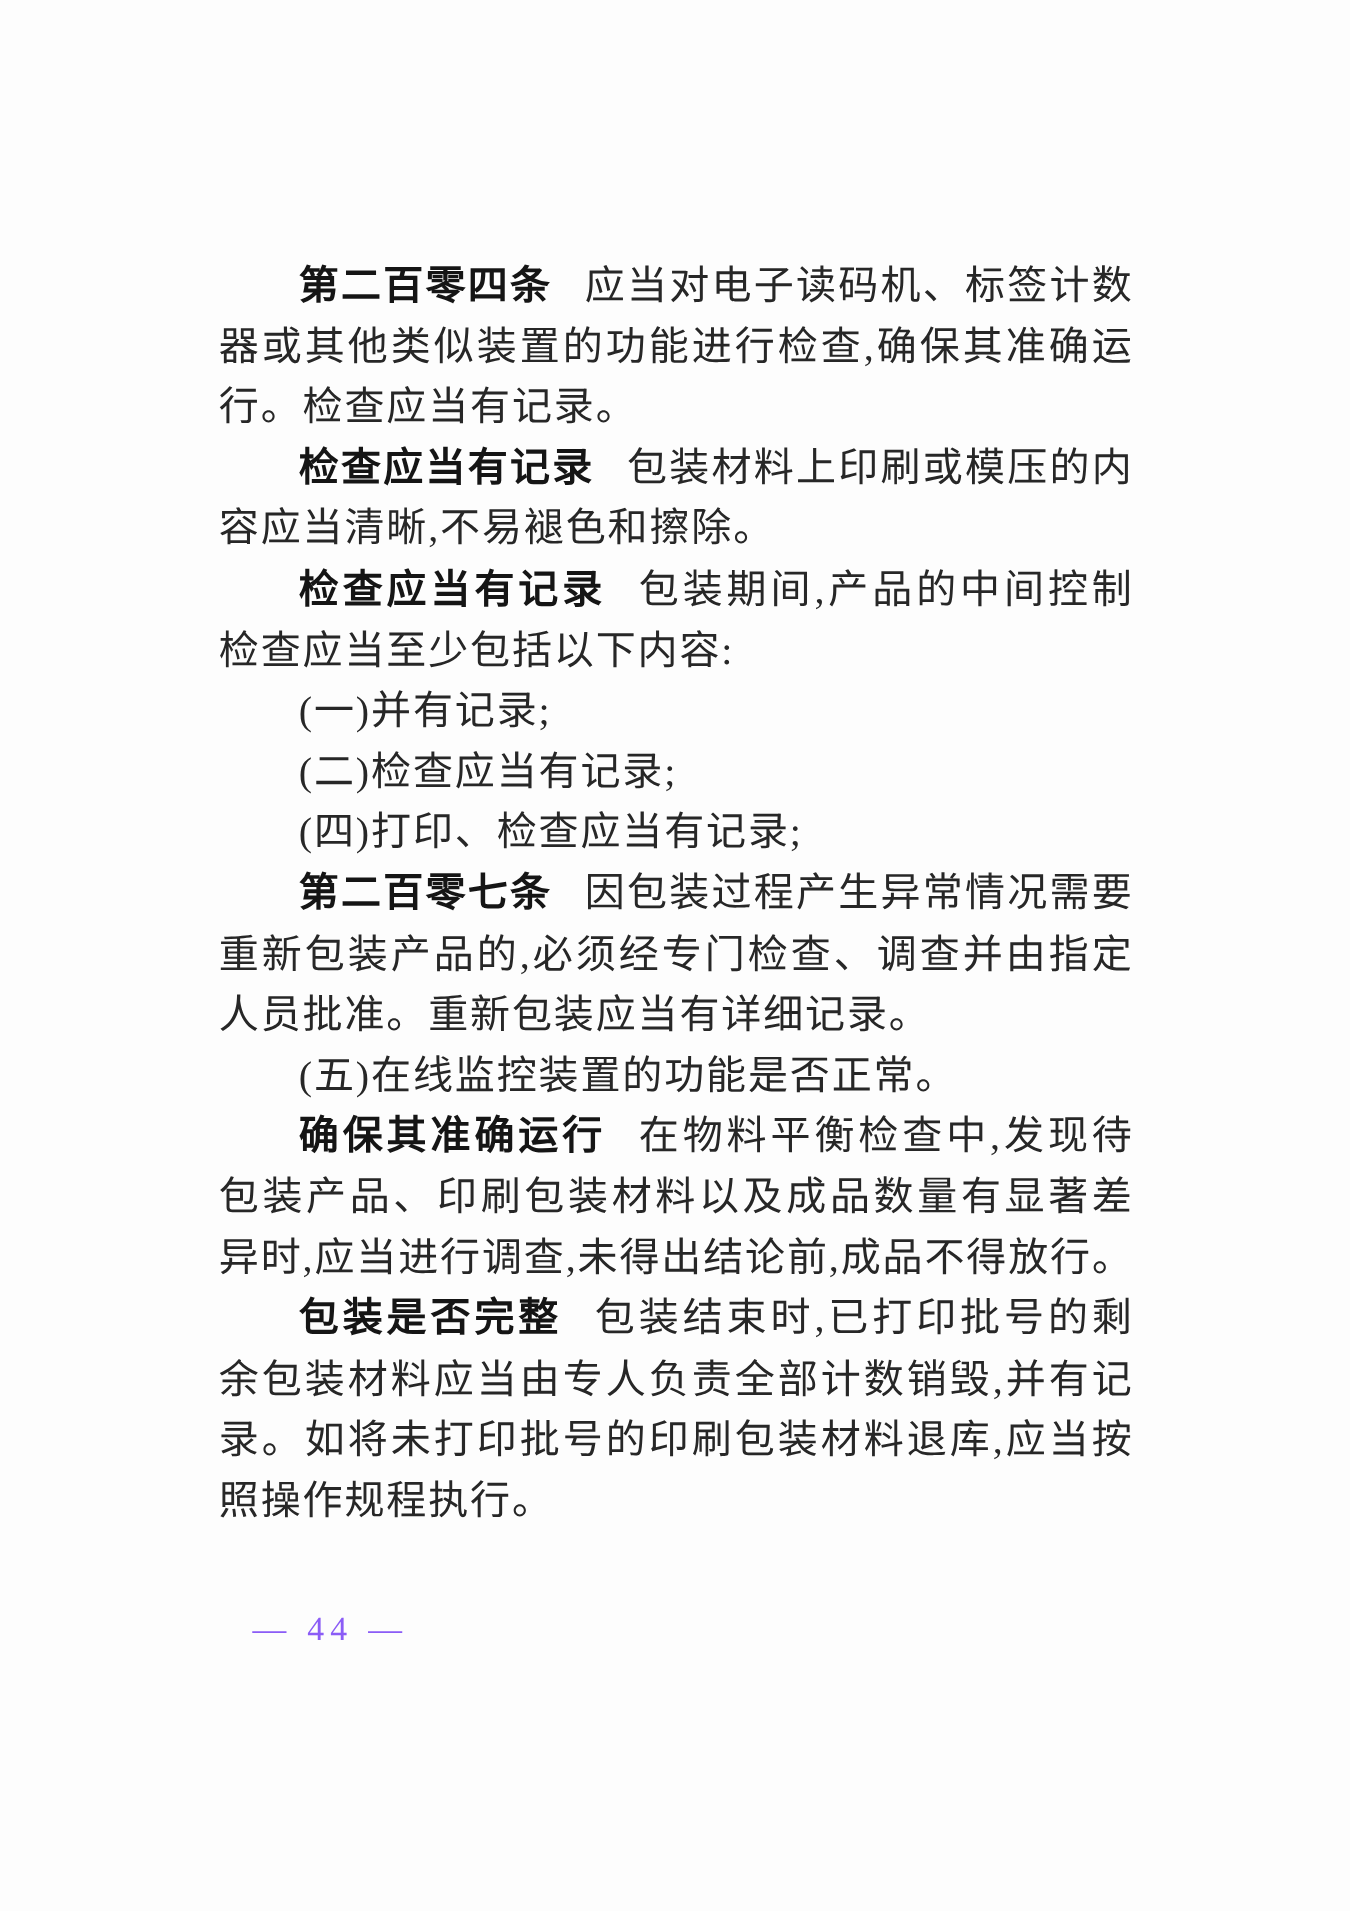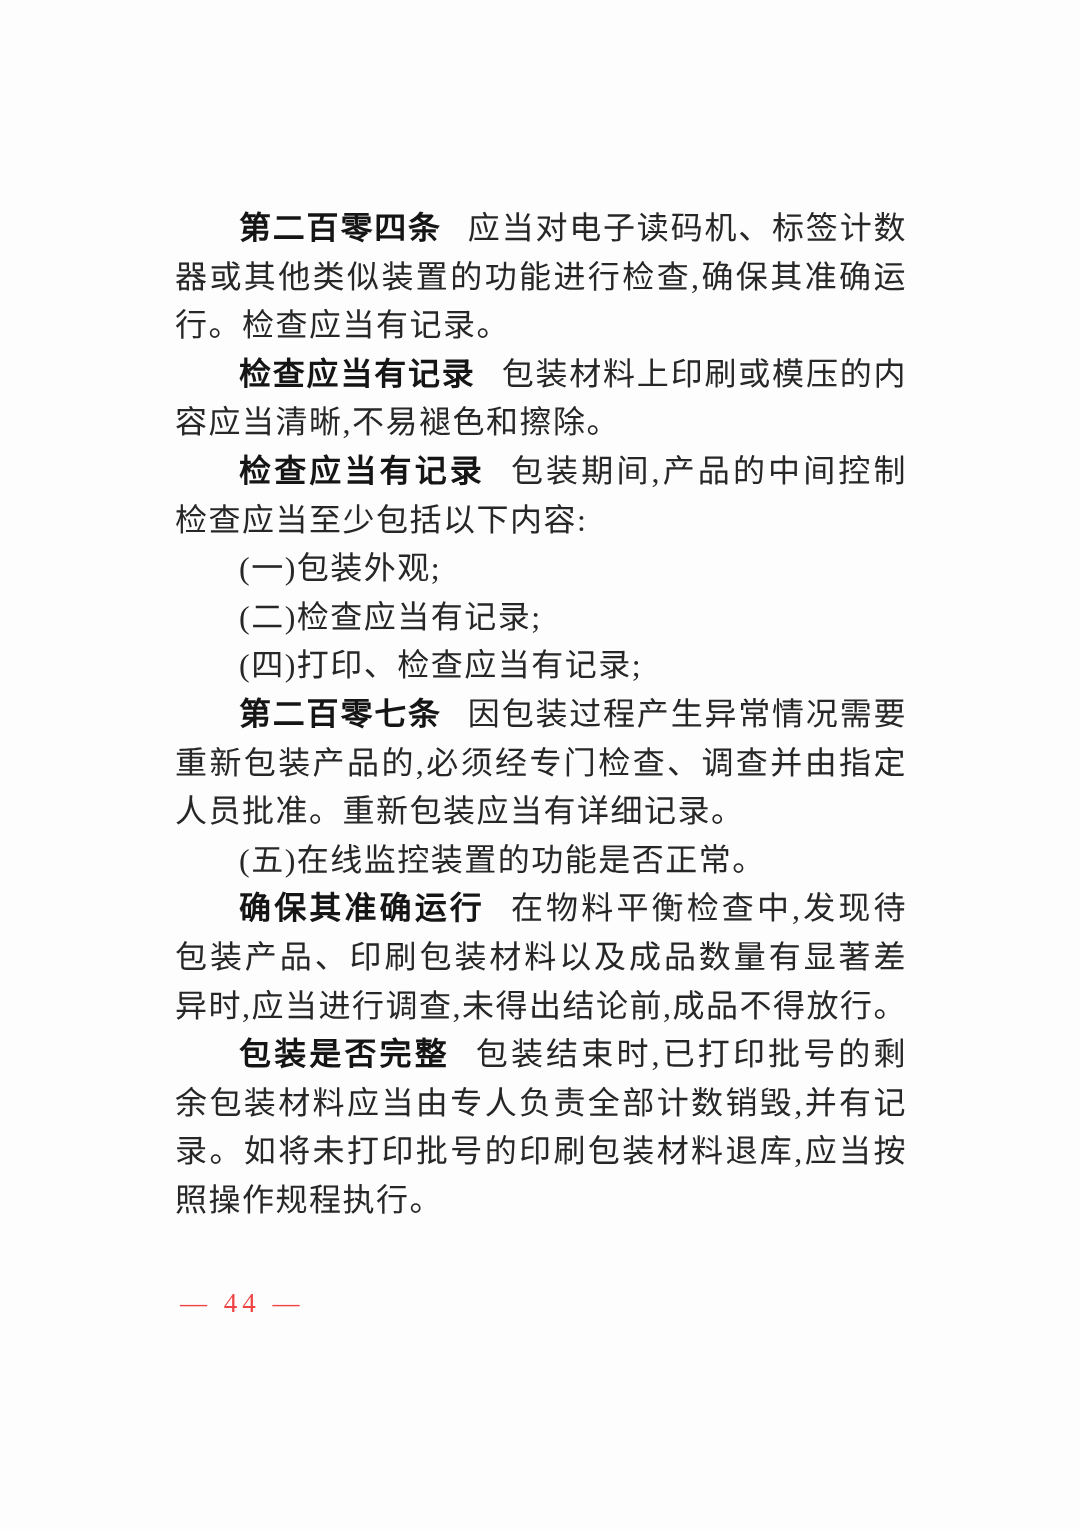--- a/index.html
+++ b/index.html
@@ -32,42 +32,42 @@
     letter-spacing: 1.5px;
   }
   .art-heading {
     font-family: "Liberation Sans", "DejaVu Sans", sans-serif;
     font-weight: 700;
     color: #151515;
     margin-right: 26px;
   }
   .page-number {
     position: absolute;
-    left: 180px;
+    left: 202px;
     top: 1286px;
     font-size: 27px;
     line-height: 34px;
-    color: #ef4444;
+    color: #8b5cf6;
     letter-spacing: 5px;
     white-space: pre;
   }
 </style>
 </head>
 <body>
 
 <div class="page">
   <div class="content">
 
     <p class="para"><span class="art-heading">第二百零四条</span><span>应当对电子读码机、标签计数器或其他类似装置的功能进行检查,确保其准确运行。检查应当有记录。</span></p>
 
     <p class="para"><span class="art-heading">检查应当有记录</span><span>包装材料上印刷或模压的内容应当清晰,不易褪色和擦除。</span></p>
 
     <p class="para"><span class="art-heading">检查应当有记录</span><span>包装期间,产品的中间控制检查应当至少包括以下内容:</span></p>
 
-    <p class="para">(一)包装外观;</p>
+    <p class="para">(一)并有记录;</p>
     <p class="para">(二)检查应当有记录;</p>
     <p class="para">(四)打印、检查应当有记录;</p>
     <p class="para"><span class="art-heading">第二百零七条</span><span>因包装过程产生异常情况需要重新包装产品的,必须经专门检查、调查并由指定人员批准。重新包装应当有详细记录。</span></p>
 
     <p class="para">(五)在线监控装置的功能是否正常。</p>
 
     <p class="para"><span class="art-heading">确保其准确运行</span><span>在物料平衡检查中,发现待包装产品、印刷包装材料以及成品数量有显著差异时,应当进行调查,未得出结论前,成品不得放行。</span></p>
 
     <p class="para"><span class="art-heading">包装是否完整</span><span>包装结束时,已打印批号的剩余包装材料应当由专人负责全部计数销毁,并有记录。如将未打印批号的印刷包装材料退库,应当按照操作规程执行。</span></p>
 

